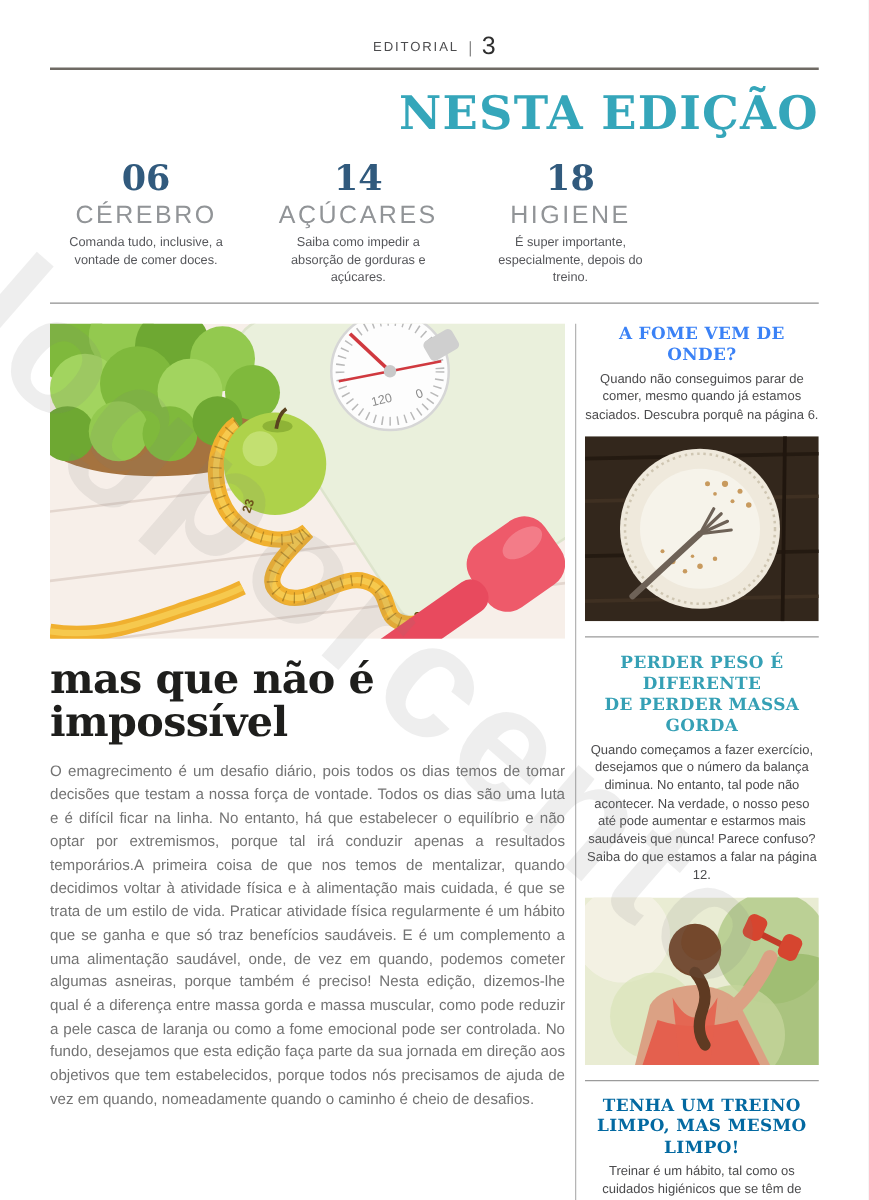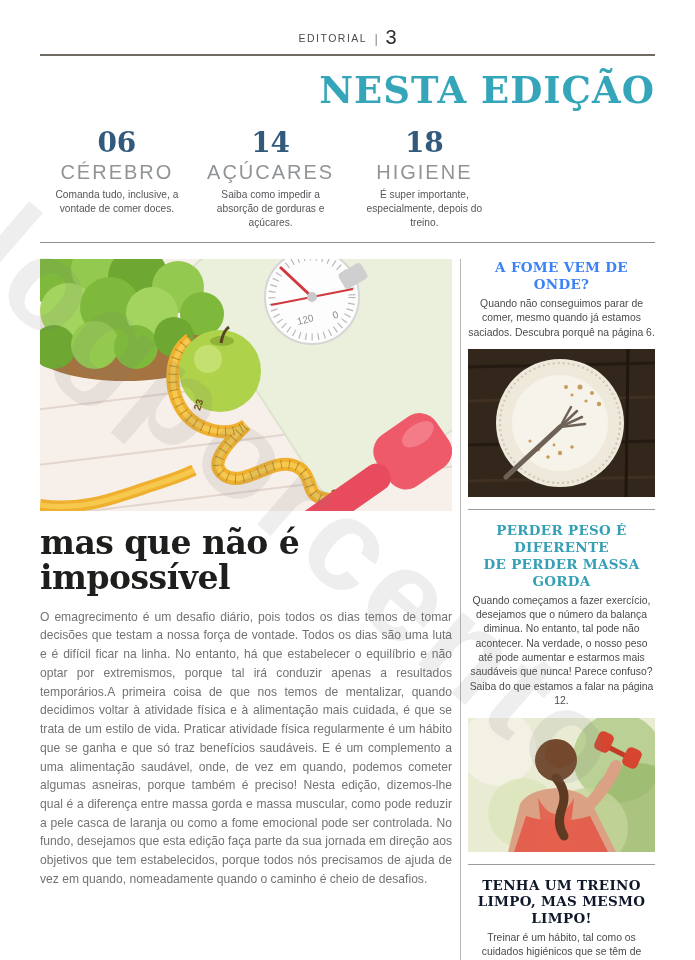--- a/index.html
+++ b/index.html
@@ -9,21 +9,21 @@
   
   .hdr{margin-top:26px;text-align:center;color:#4c4c4e;}
   .hdr .sec{font-size:10.5px;letter-spacing:1.5px;vertical-align:2px;}
   .hdr .bar{font-size:13px;color:#8a8a8a;margin:0 3px;vertical-align:1px;}
   .hdr .pg{font-size:20px;color:#2e2e2e;}
   .hdr-line{height:2px;background:#6f6a64;margin-top:5px;}
   
   .big-title{text-align:right;font-family:"DejaVu Serif","Liberation Serif",serif;
              font-weight:bold;font-size:37px;color:#35a6ba;letter-spacing:1px;margin-top:12px;}
   
-  .toc{display:flex;margin-top:14px;}
+  .toc{display:flex;margin-top:14px;gap:16px;}
   .toc-item{width:25%;text-align:center;padding:0 8px;box-sizing:border-box;}
   .toc-num{font-family:"DejaVu Serif","Liberation Serif",serif;font-weight:bold;
            font-size:28px;color:#315a7d;}
   .toc-label{font-size:20px;color:#919497;letter-spacing:2px;margin-top:2px;}
   .toc-desc{font-size:10.2px;color:#55565a;line-height:1.35;margin-top:4px;}
   .toc-line{height:1px;background:#8f8f8f;margin-top:13px;}
   
   .main{display:flex;margin-top:16px;align-items:stretch;}
   .left{width:412px;}
   .vsep{width:1px;background:#b5b5b5;margin-left:8px;}
@@ -32,21 +32,21 @@
   .photo{display:block;width:412px;height:252px;}
   .headline{font-family:"DejaVu Serif","Liberation Serif",serif;font-weight:bold;
             font-size:33px;line-height:1.05;color:#1e1e1c;letter-spacing:-0.5px;
             margin:15px 0 11px 0;}
   .bodytext{font-size:12.1px;line-height:1.55;text-align:justify;color:#737373;}
   
   .sb-title{font-family:"DejaVu Serif","Liberation Serif",serif;font-weight:bold;
             font-size:13.5px;line-height:1.25;letter-spacing:0.3px;}
   .sb-title.navy{color:#3b82f6;}
   .sb-title.teal{color:#35a0b5;}
-  .sb-title.green{color:#0f172a;}
+  .sb-title.green{color:#0369a1;}
   .sb-body{font-size:10.4px;line-height:1.38;color:#4b4b4d;margin-top:4px;}
   .sb-img{display:block;width:187px;margin-top:9px;}
   .sb-div{height:1px;background:#9b9b9b;margin:12px 0;}
   
   .watermark{position:absolute;top:120px;left:-25px;transform:rotate(41deg);
              transform-origin:left top;font-size:130px;font-weight:bold;
              color:rgba(125,125,125,0.13);letter-spacing:6px;white-space:nowrap;
              pointer-events:none;z-index:9;}
 </style>
 </head>

